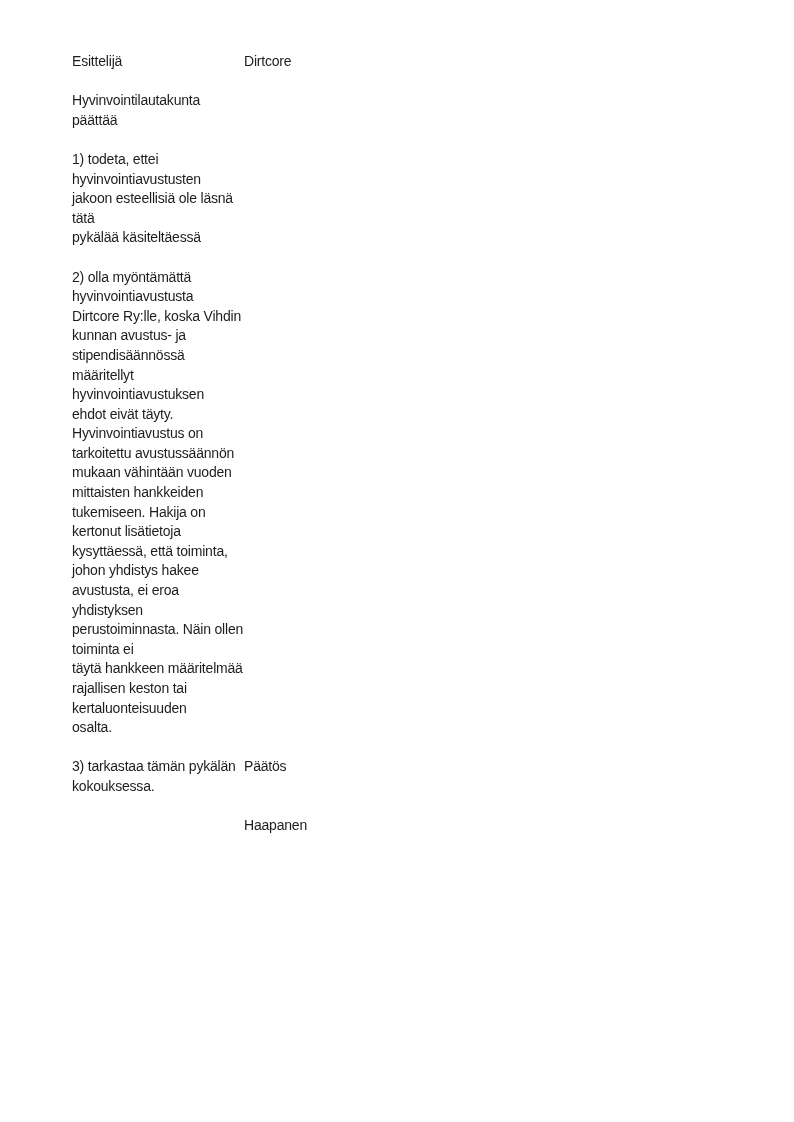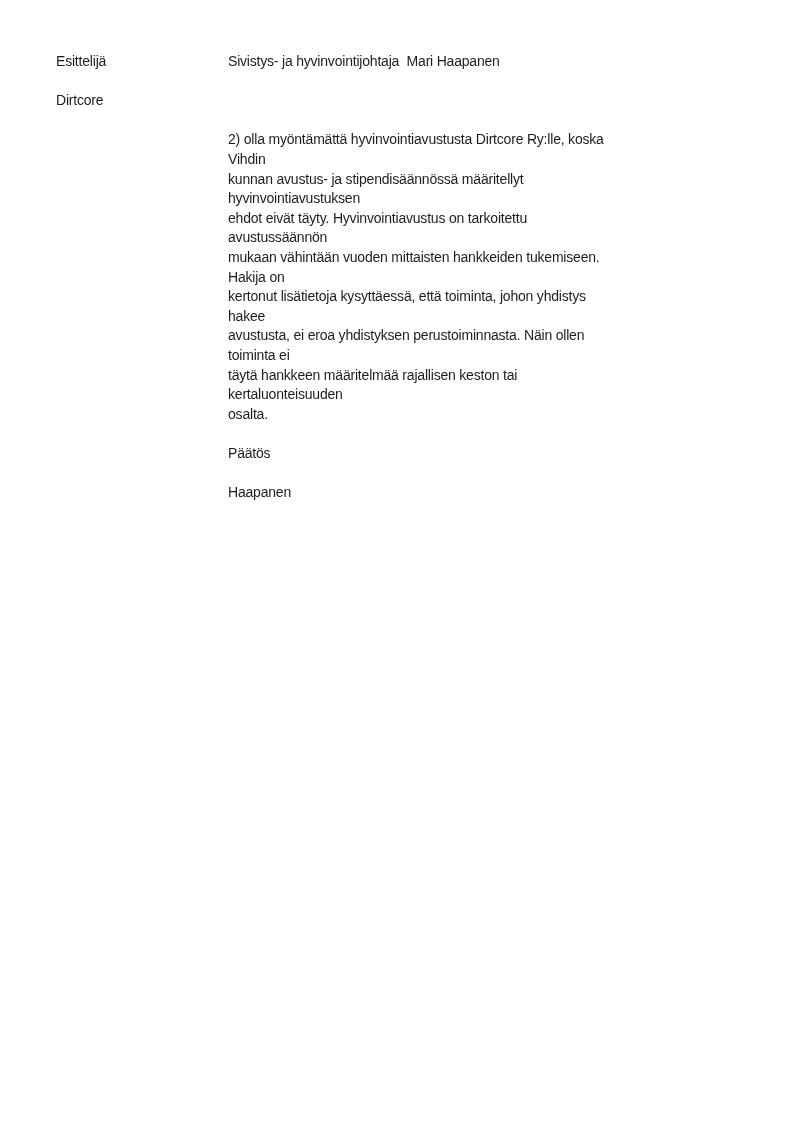--- a/index.html
+++ b/index.html
@@ -13,21 +13,21 @@
     height: 1122px;
     font-family: "Liberation Sans", sans-serif;
     color: #1d1d1d;
     overflow: hidden;
   }
   .page {
     box-sizing: border-box;
     width: 634px;
     height: 1122px;
     background: #ffffff;
-    padding: 52px 10px 0 56px;
+    padding: 52px 10px 0 72px;
   }
   .doc-grid {
     display: grid;
     grid-template-columns: 172px 1fr;
     row-gap: 19.6px;
     font-size: 14px;
     line-height: 19.6px;
     letter-spacing: -0.2px;
   }
   .label-cell {
@@ -37,37 +37,40 @@
     white-space: pre-wrap;
   }
 </style>
 </head>
 <body>
 
 <main class="page">
   <div class="doc-grid">
 
     <div class="label-cell">Esittelijä</div>
-    <div class="content-cell">Sivistys- ja hyvinvointijohtaja  Mari Haapanen</div>
 
     <div class="label-cell">Dirtcore</div>
+    <div class="content-cell">Hyvinvointilautakunta  päättää</div>
 
     <div class="label-cell"></div>
+    <div class="content-cell">1) todeta, ettei hyvinvointiavustusten jakoon esteellisiä ole läsnä tätä
+pykälää käsiteltäessä</div>
 
     <div class="label-cell"></div>
     <div class="content-cell">2) olla myöntämättä hyvinvointiavustusta Dirtcore Ry:lle, koska Vihdin
 kunnan avustus- ja stipendisäännössä määritellyt hyvinvointiavustuksen
 ehdot eivät täyty. Hyvinvointiavustus on tarkoitettu avustussäännön
 mukaan vähintään vuoden mittaisten hankkeiden tukemiseen. Hakija on
 kertonut lisätietoja kysyttäessä, että toiminta, johon yhdistys hakee
 avustusta, ei eroa yhdistyksen perustoiminnasta. Näin ollen toiminta ei
 täytä hankkeen määritelmää rajallisen keston tai kertaluonteisuuden
 osalta.</div>
 
     <div class="label-cell"></div>
+    <div class="content-cell">3) tarkastaa tämän pykälän kokouksessa.</div>
 
     <div class="label-cell">Päätös</div>
     <div class="content-cell"></div>
 
     <div class="label-cell">Haapanen</div>
     <div class="content-cell"></div>
 
   </div>
 </main>
 

